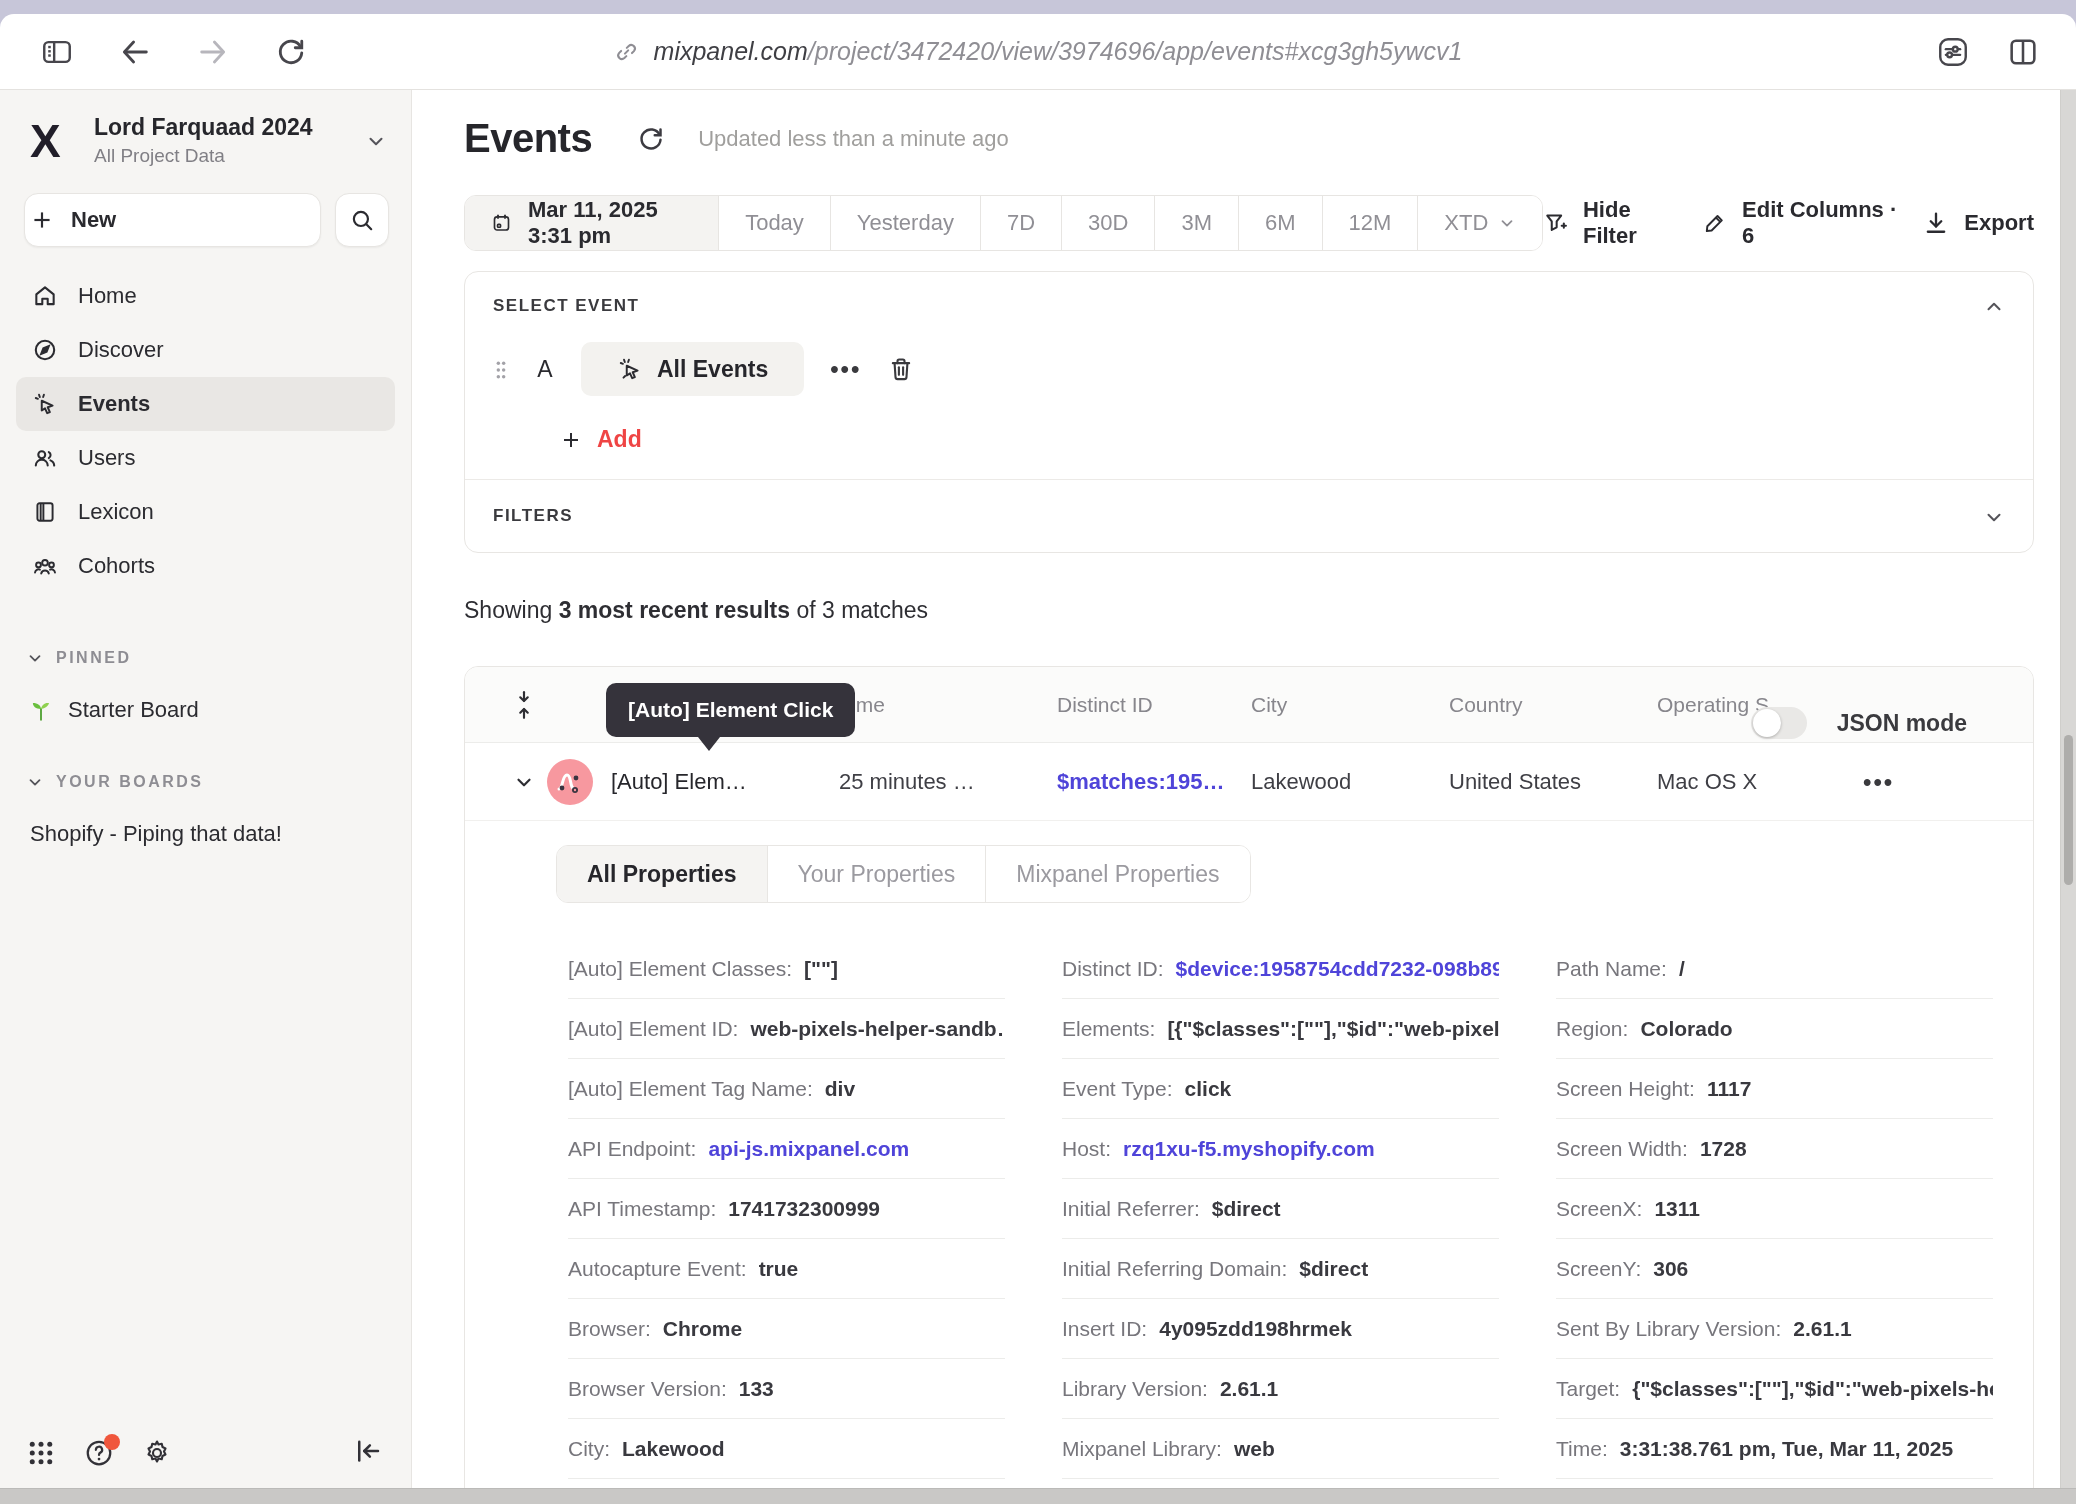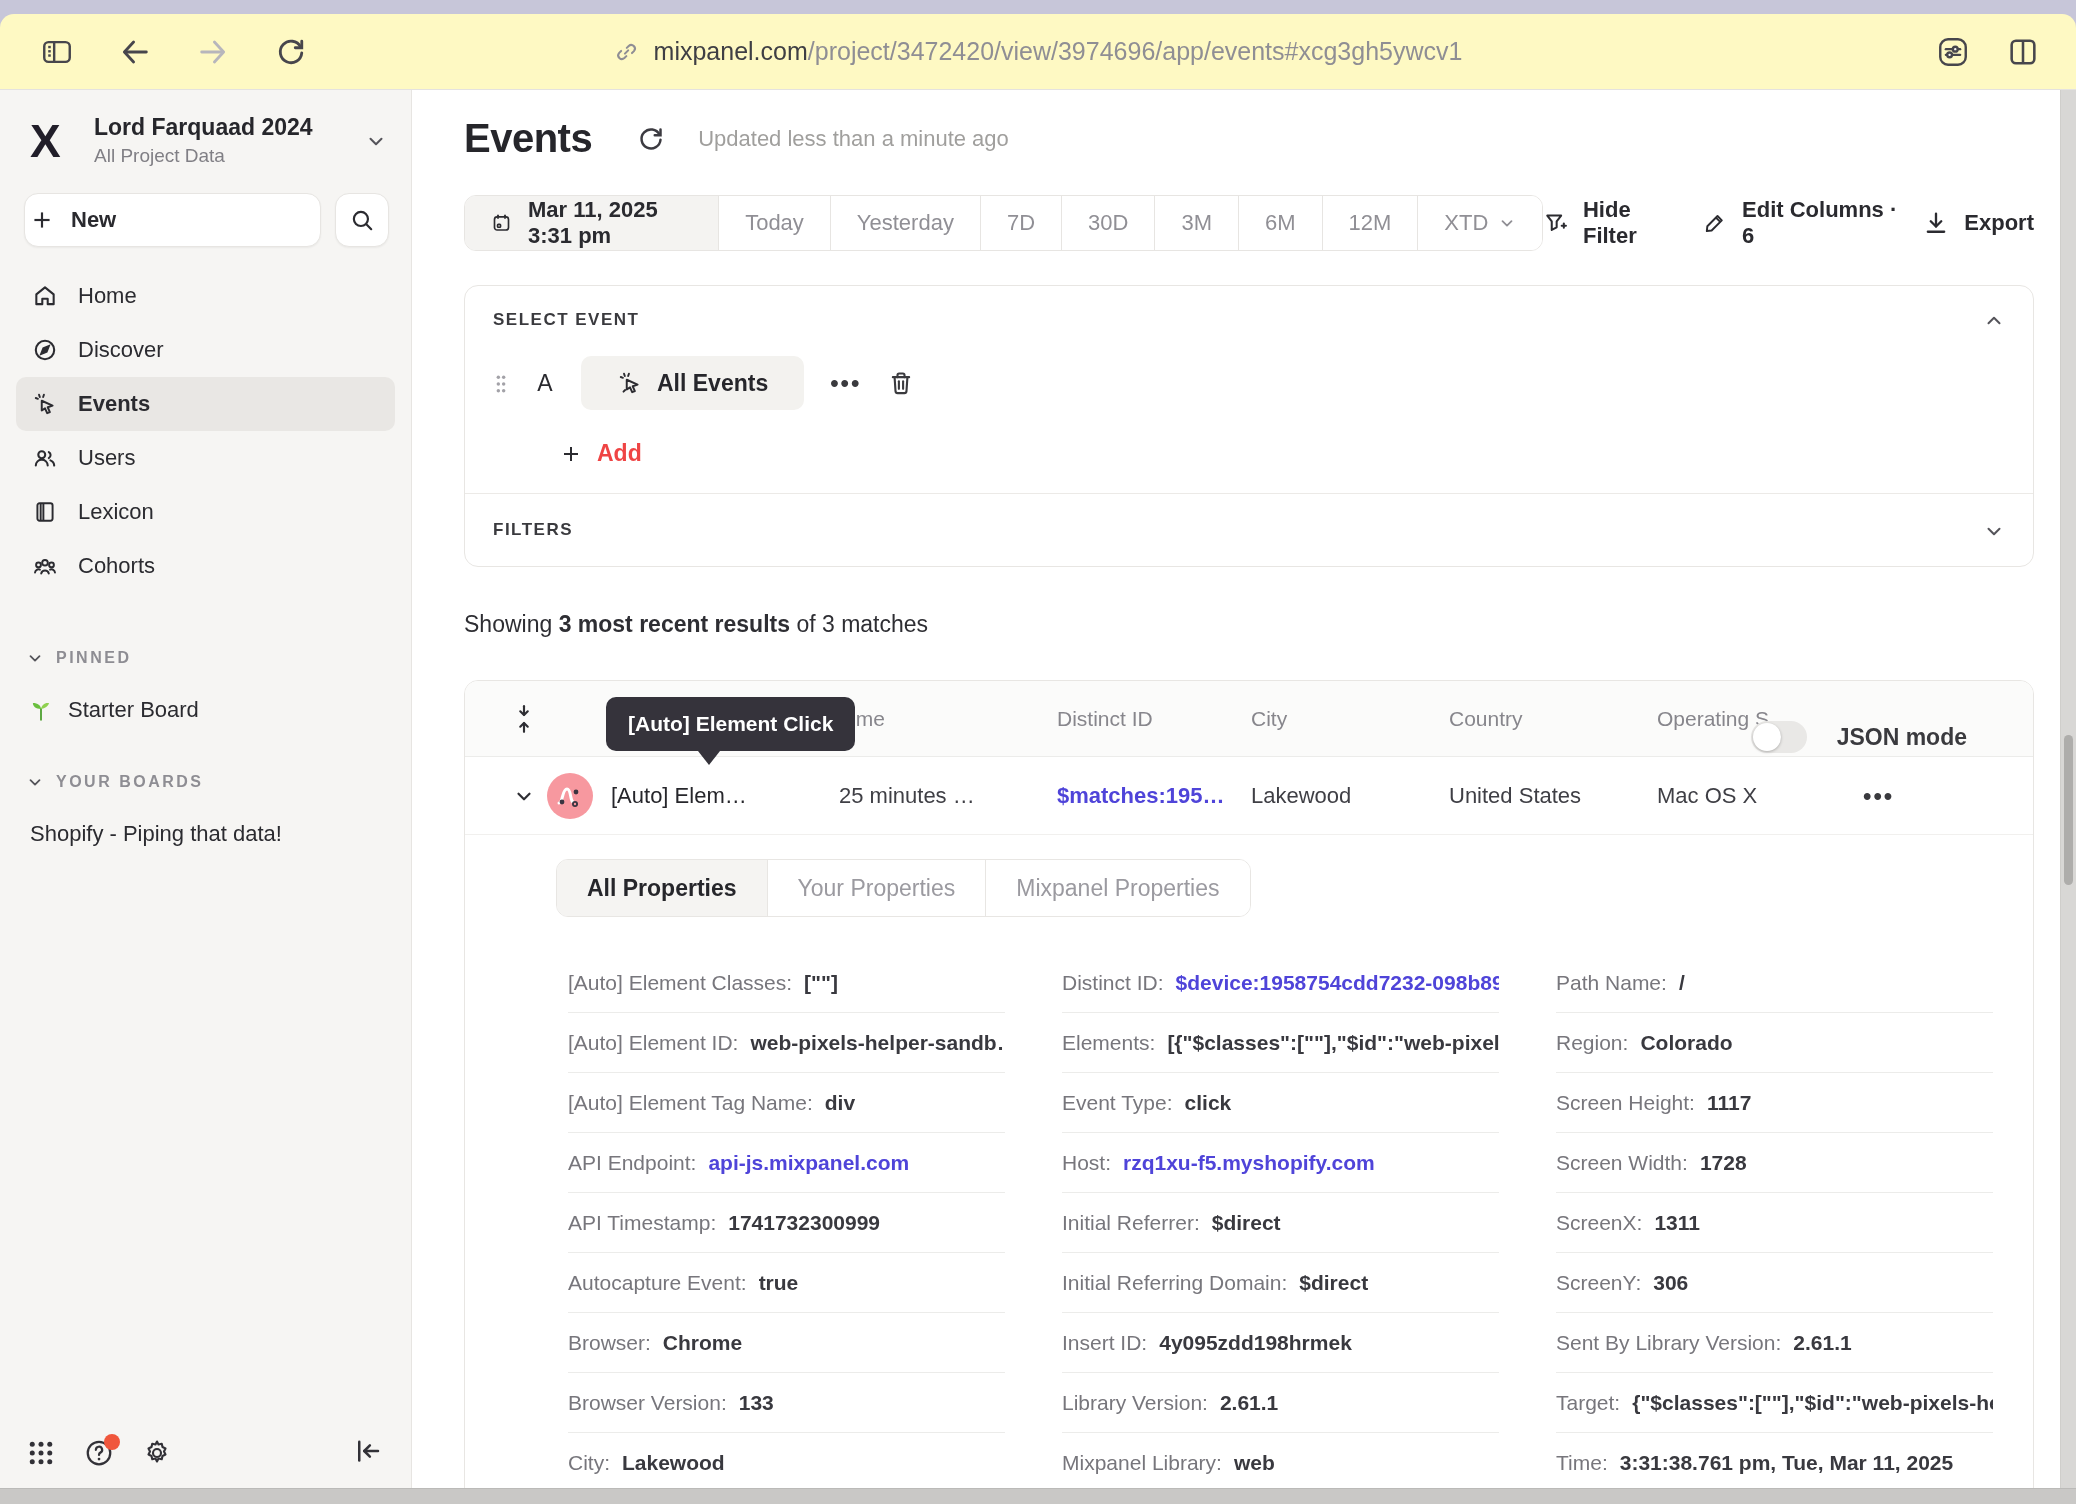--- a/index.html
+++ b/index.html
@@ -1,23 +1,23 @@
 <!DOCTYPE html>
 <html><head>
 <meta charset="utf-8">
 <style>
   * { box-sizing: border-box; margin: 0; padding: 0; }
   html,body { width:2076px; height:1504px; }
   body { font-family:"Liberation Sans", sans-serif; color:#2e2e33; }
   .screen { position:relative; width:2076px; height:1504px; background:#c7c6d9; overflow:hidden; }
 
   
-  .chrome { position:absolute; top:14px; left:0; right:0; height:76px; background:#fef9c3;
+  .chrome { position:absolute; top:14px; left:0; right:0; height:76px; background:#ffffff;
             border-radius:14px 14px 0 0; border-bottom:1px solid #e4e2df;
-            display:flex; align-items:center; }
+            display:flex; align-items:center;font-style:italic; }
   .chrome-left { display:flex; align-items:center; gap:44px; margin-left:40px; }
   .cic { display:inline-flex; width:34px; height:34px; color:#47464c; }
   .cic svg { width:100%; height:100%; }
   .cic.dim { color:#b7b6bc; }
   .urlbox { position:absolute; left:50%; transform:translateX(-50%); display:flex; align-items:center; gap:14px;
             font-size:25px; }
   .urlbox .dom { color:#3f3f44; }
   .urlbox .path { color:#8f8e94; }
   .chrome-right { position:absolute; right:36px; display:flex; gap:36px; }
 
@@ -74,21 +74,21 @@
   .seg { display:flex; align-items:center; justify-content:center; padding:0 26px; font-size:22px; color:#908f95;
          border-right:1px solid #e7e5e2; background:#fff; }
   .seg:last-child { border-right:none; }
   .seg.date { background:#f4f3f1; gap:16px; color:#2a2a2f; font-weight:600; }
   .seg .chev { width:18px; height:18px; margin-left:10px; color:#908f95; }
   .actions { margin-left:auto; display:flex; align-items:center; gap:21px; }
   .action { display:flex; align-items:center; gap:14px; font-size:22px; font-weight:600; color:#2a2a2f; }
   .action .ic { width:28px; height:28px; }
 
   .card { border:1px solid #e8e6e3; border-radius:14px; background:#fff; }
-  .card1 { margin-top:34px; }
+  .card1 { margin-top:20px; }
   .sec-select { padding:24px 28px 24px 28px; border-bottom:1px solid #eceae7; position:relative; }
   .sec-label { font-size:17px; font-weight:bold; letter-spacing:1.5px; color:#3a3a3e; }
   .sec-chev { position:absolute; right:28px; top:24px; width:22px; height:22px; color:#55545a; }
   .event-row { display:flex; align-items:center; margin-top:26px; gap:26px; }
   .drag { width:16px; height:30px; color:#a3a2a8; }
   .letter { font-size:23px; color:#2a2a2f; width:20px; text-align:center; }
   .pill { display:flex; align-items:center; gap:14px; height:54px; padding:0 36px; background:#f3f2ef;
           border-radius:10px; font-size:23px; font-weight:600; color:#26262b; }
   .dots3 { font-size:24px; letter-spacing:2px; color:#3a3a3e; font-weight:bold; }
   .trash { width:28px; height:28px; color:#3a3a3e; }

